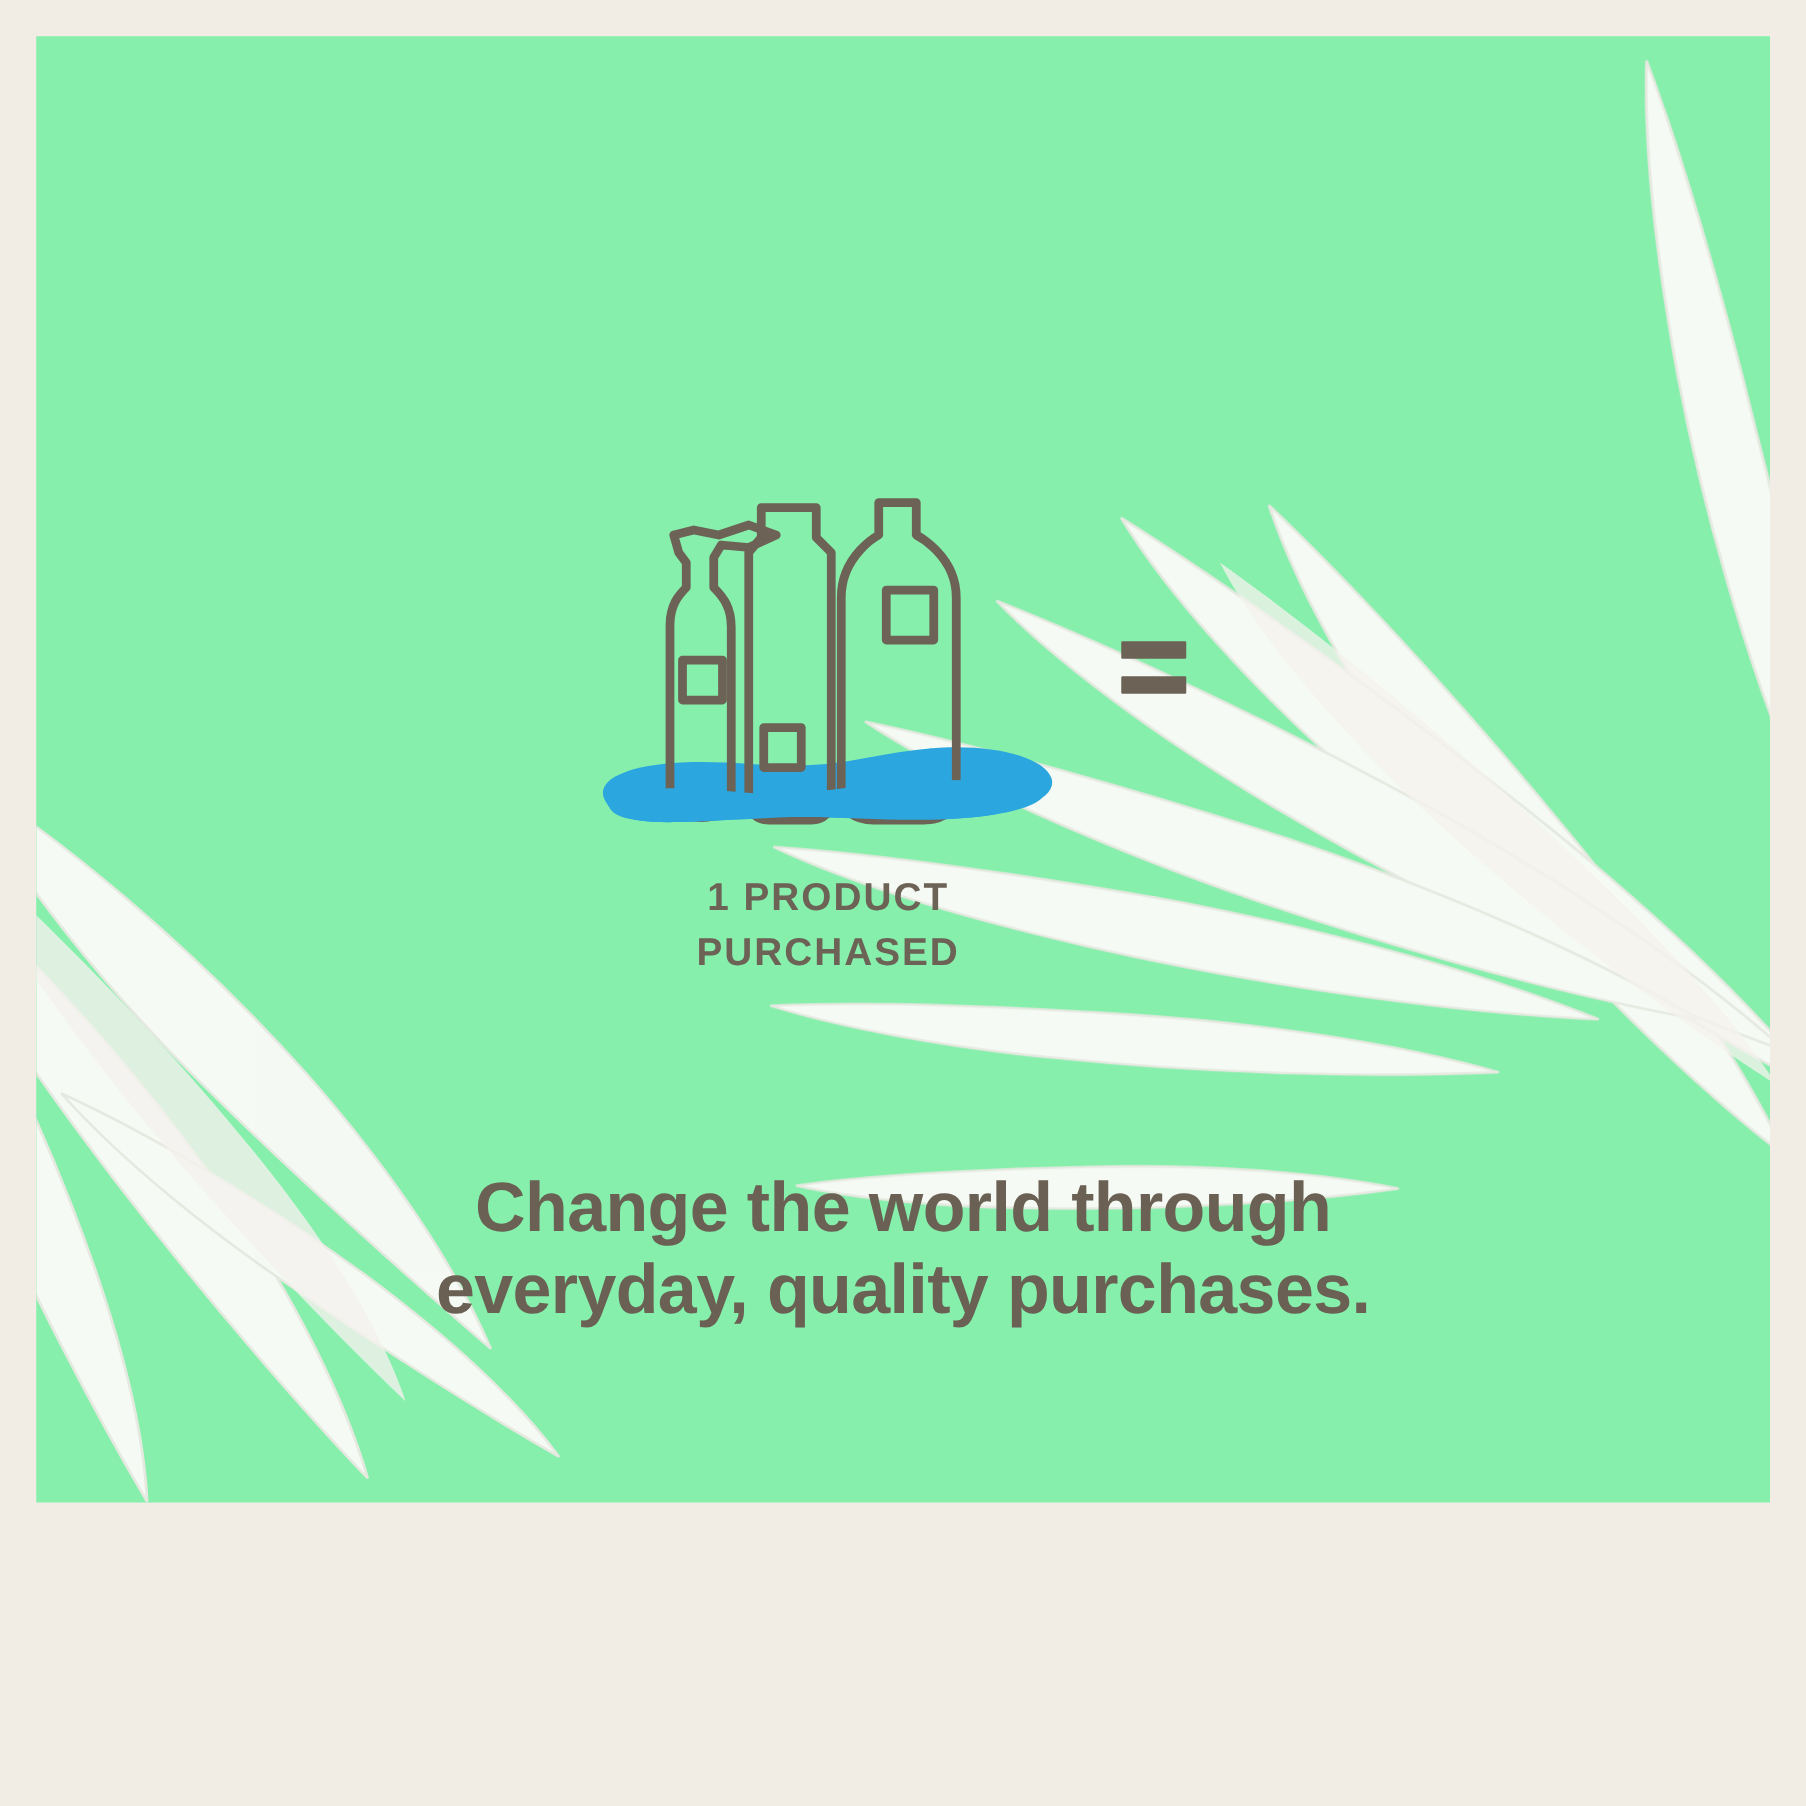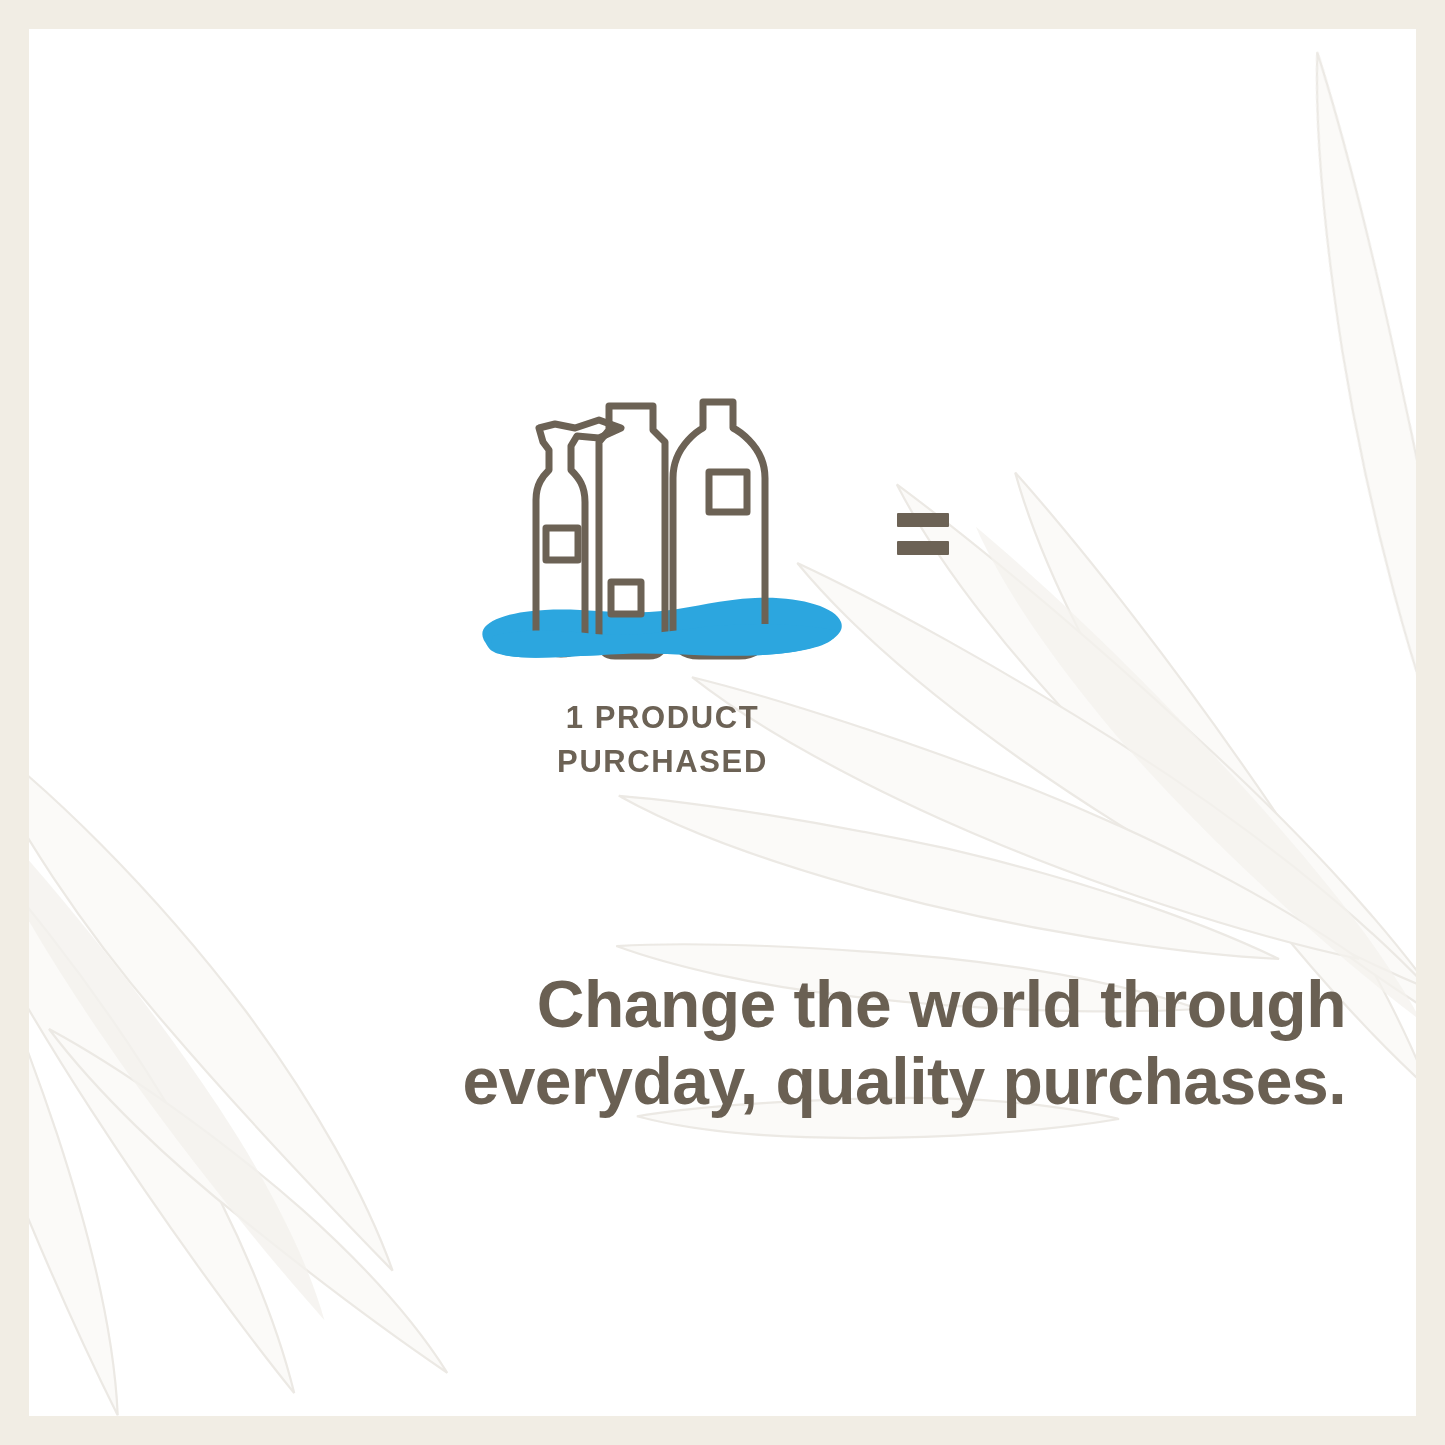--- a/index.html
+++ b/index.html
@@ -18,22 +18,22 @@
     background: #F1EDE4;
     overflow: hidden;
     box-sizing: border-box;
   }
 
   .inner-card {
     position: absolute;
     left: 29px;
     top: 29px;
     width: 1387px;
-    height: 1387px;
-    background: #ffffff;
+    height: 1173px;
+    background: #86efac;
     overflow: hidden;
   }
 
   
   .leaf-layer {
     position: absolute;
     inset: 0;
     pointer-events: none;
   }
   .leaf-svg { display:block; width:100%; height:100%; }
@@ -98,29 +98,28 @@
     background: #6C6255;
     border-radius: 1px;
   }
 
   
   .headline {
     position: absolute;
     left: 70px;
     right: 70px;
     top: 905px;
-    text-align: right;
+    text-align: center;
     color: #6A6053;
     font-family: "Liberation Sans", sans-serif;
     font-weight: 700;
-    font-size: 66px;
+    font-size: 56px;
     line-height: 1.16;
     letter-spacing: -0.5px;
     white-space: pre-line;
-    margin-top: 32px;
   }
 </style>
 </head>
 <body>
 
 <div class="canvas">
   <div class="inner-card">
 
     <div class="leaf-layer">
       <svg class="leaf-svg" viewBox="0 0 1387 1387" preserveAspectRatio="none" aria-hidden="true">

